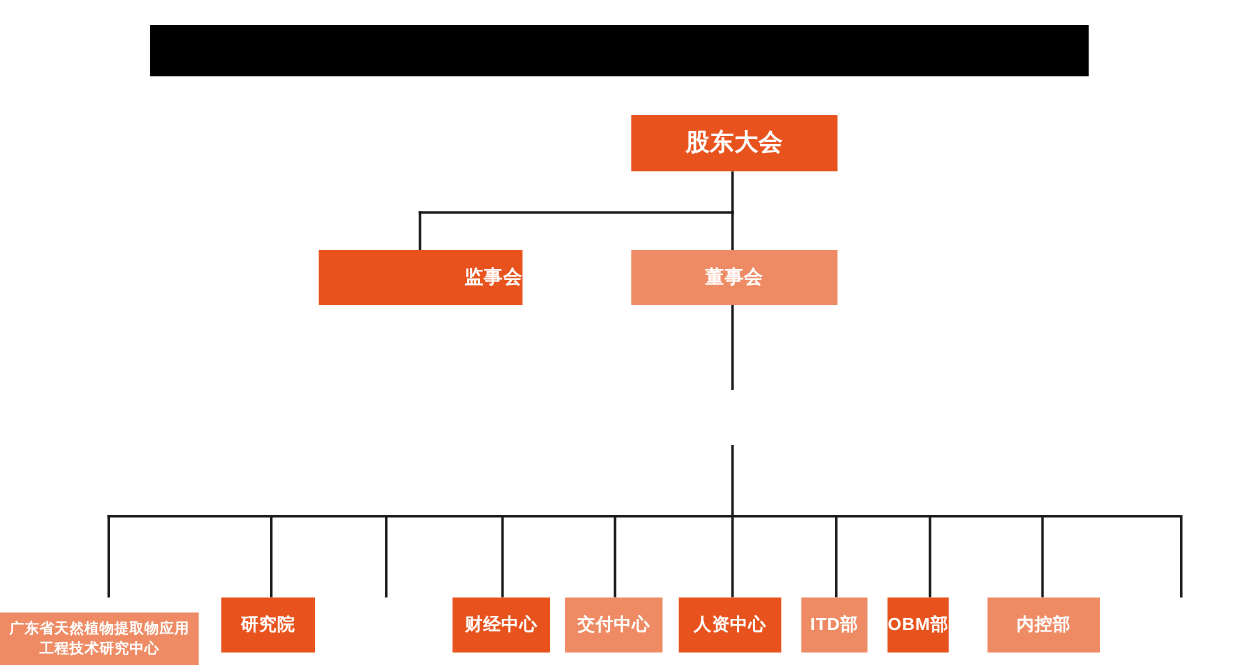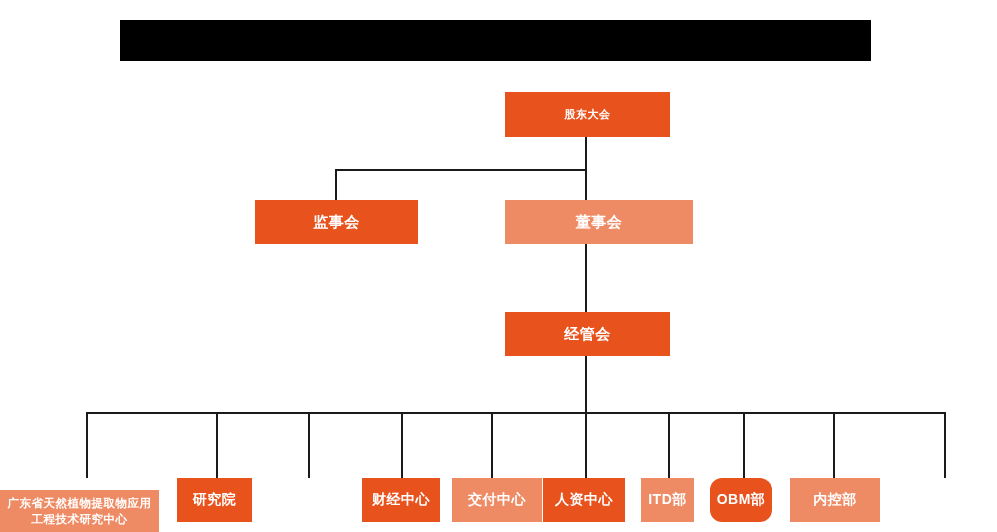--- a/index.html
+++ b/index.html
@@ -35,21 +35,21 @@
     text-align: center;
     color: #ffffff;
     font-weight: bold;
     line-height: 1.22;
     letter-spacing: 0.5px;
     z-index: 3;
   }
   .node.dark  { background: #E8521D; }
   .node.light { background: #EE8B64; }
 
-  .node-lvl1 { font-size: 11px; }
+  .node-lvl1 { font-size: 19px; }
   .node-lvl2 { font-size: 15px; }
   .node-lvl3 { font-size: 15px; }
   .node-leaf { font-size: 14px; }
   .node-leaf.small { font-size: 11.5px; line-height: 1.35; padding: 0 4px; }
 
   
   .vline {
     position: absolute;
     width: 2px;
     background: #1a1a1a;
@@ -71,33 +71,30 @@
 
   <div class="node dark node-lvl1" style="left:505px; top:92px; width:165px; height:45px;">
     <span>股东大会</span>
   </div>
 
   <div class="vline" style="left:585px; top:137px; height:34px;"></div>
   <div class="hline" style="left:335px; top:169px; width:252px;"></div>
   <div class="vline" style="left:335px; top:169px; height:32px;"></div>
   <div class="vline" style="left:585px; top:169px; height:32px;"></div>
 
-  <div class="node dark node-lvl2" style="left:255px; top:200px; width:163px; height:44px;">
+  <div class="node dark node-lvl2" style="left:255px; top:200px; width:163px; height:44px;justify-content:flex-end;">
     <span>监事会</span>
   </div>
 
-  <div class="node light node-lvl2" style="left:505px; top:200px; width:188px; height:44px;">
+  <div class="node light node-lvl2" style="left:505px; top:200px; width:165px; height:44px;">
     <span>董事会</span>
   </div>
 
   <div class="vline" style="left:585px; top:244px; height:68px;"></div>
 
-  <div class="node dark node-lvl3" style="left:505px; top:312px; width:165px; height:44px;">
-    <span>经管会</span>
-  </div>
 
   <div class="vline" style="left:585px; top:356px; height:57px;"></div>
   <div class="hline" style="left:86px; top:412px; width:859px;"></div>
 
   <div class="vline" style="left:86px;  top:412px; height:66px;"></div>
   <div class="vline" style="left:216px; top:412px; height:66px;"></div>
   <div class="vline" style="left:308px; top:412px; height:66px;"></div>
   <div class="vline" style="left:401px; top:412px; height:66px;"></div>
   <div class="vline" style="left:491px; top:412px; height:66px;"></div>
   <div class="vline" style="left:585px; top:412px; height:66px;"></div>
@@ -112,33 +109,33 @@
 
   <div class="node dark node-leaf" style="left:177px; top:478px; width:75px; height:44px;">
     <span>研究院</span>
   </div>
 
 
   <div class="node dark node-leaf" style="left:362px; top:478px; width:78px; height:44px;">
     <span>财经中心</span>
   </div>
 
-  <div class="node light node-leaf" style="left:452px; top:478px; width:90px; height:44px;">
+  <div class="node light node-leaf" style="left:452px; top:478px; width:78px; height:44px;">
     <span>交付中心</span>
   </div>
 
   <div class="node light node-leaf" style="left:641px; top:478px; width:53px; height:44px;">
     <span>ITD部</span>
   </div>
 
   <div class="node dark node-leaf" style="left:543px; top:478px; width:82px; height:44px;">
     <span>人资中心</span>
   </div>
 
-  <div class="node dark node-leaf" style="left:710px; top:478px; width:62px; height:44px;border-radius:12px;">
+  <div class="node dark node-leaf" style="left:710px; top:478px; width:49px; height:44px;">
     <span>OBM部</span>
   </div>
 
   <div class="node light node-leaf" style="left:790px; top:478px; width:90px; height:44px;">
     <span>内控部</span>
   </div>
 
 
 </div>
 

